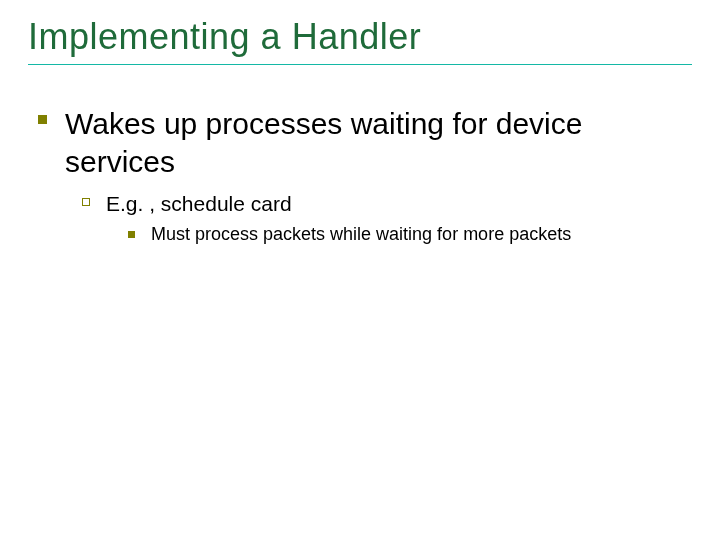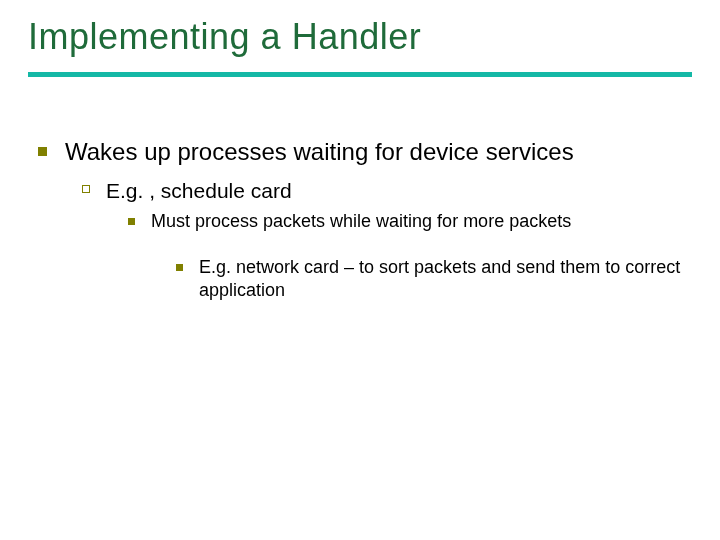--- a/index.html
+++ b/index.html
@@ -13,35 +13,35 @@
     overflow: hidden;
   }
   .slide {
     box-sizing: border-box;
     width: 720px;
     height: 540px;
     padding: 16px 28px 0 28px;
     position: relative;
   }
   .title-wrap {
-    border-bottom: 5px solid #14b8a6;
-    padding-bottom: 14px;
-    margin-bottom: 60px;
+    border-bottom: 1px solid #14b8a6;
+    padding-bottom: 6px;
+    margin-bottom: 40px;
   }
   .title {
     font-size: 36px;
     color: #1f6b3a;
     font-weight: normal;
     letter-spacing: 0.5px;
   }
   .lvl1 {
     display: flex;
     align-items: flex-start;
     margin: 0 0 8px 10px;
-    font-size: 24px;
+    font-size: 30px;
     line-height: 1.25;
   }
   .lvl2 {
     display: flex;
     align-items: flex-start;
     margin: 10px 0 4px 54px;
     font-size: 21px;
     line-height: 1.3;
   }
   .lvl3 {
@@ -107,18 +107,14 @@
   <div class="lvl3">
     <div class="bul-sq small"></div>
     <div class="txt">Must process packets while waiting for more packets</div>
   </div>
 
 
   <div class="spacer"></div>
 
 
 
-  <div class="lvl4">
-    <div class="bul-sq small"></div>
-    <div class="txt">E.g. network card – to sort packets and send them to correct application</div>
-  </div>
 
 </div>
 
 </body></html>

